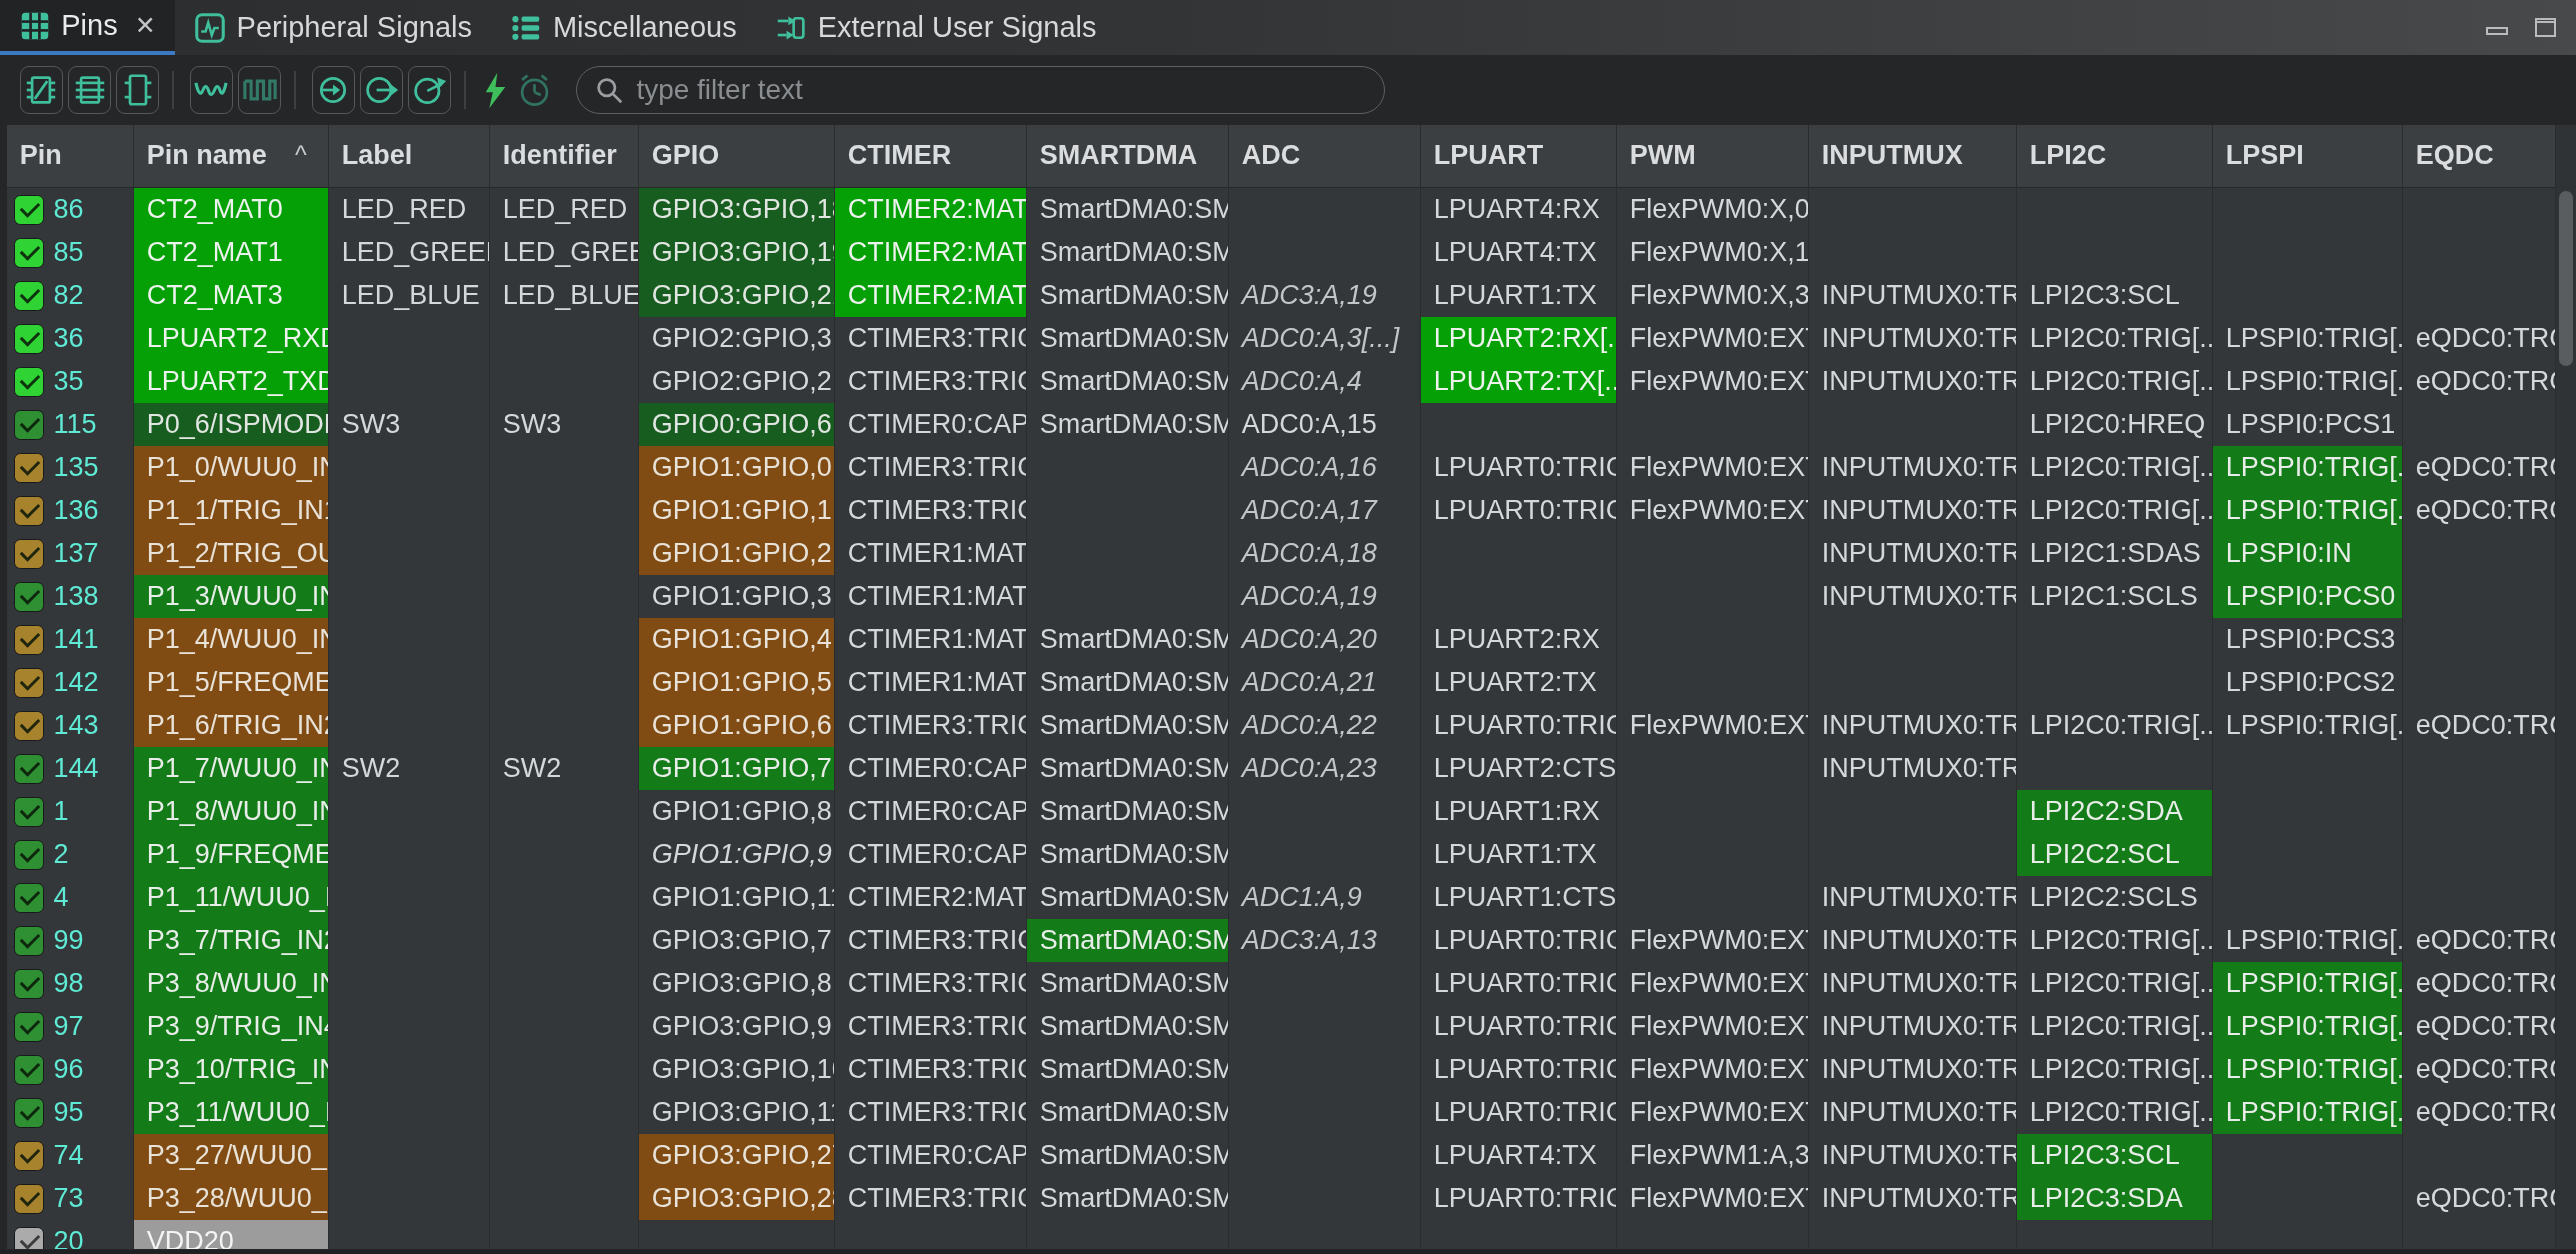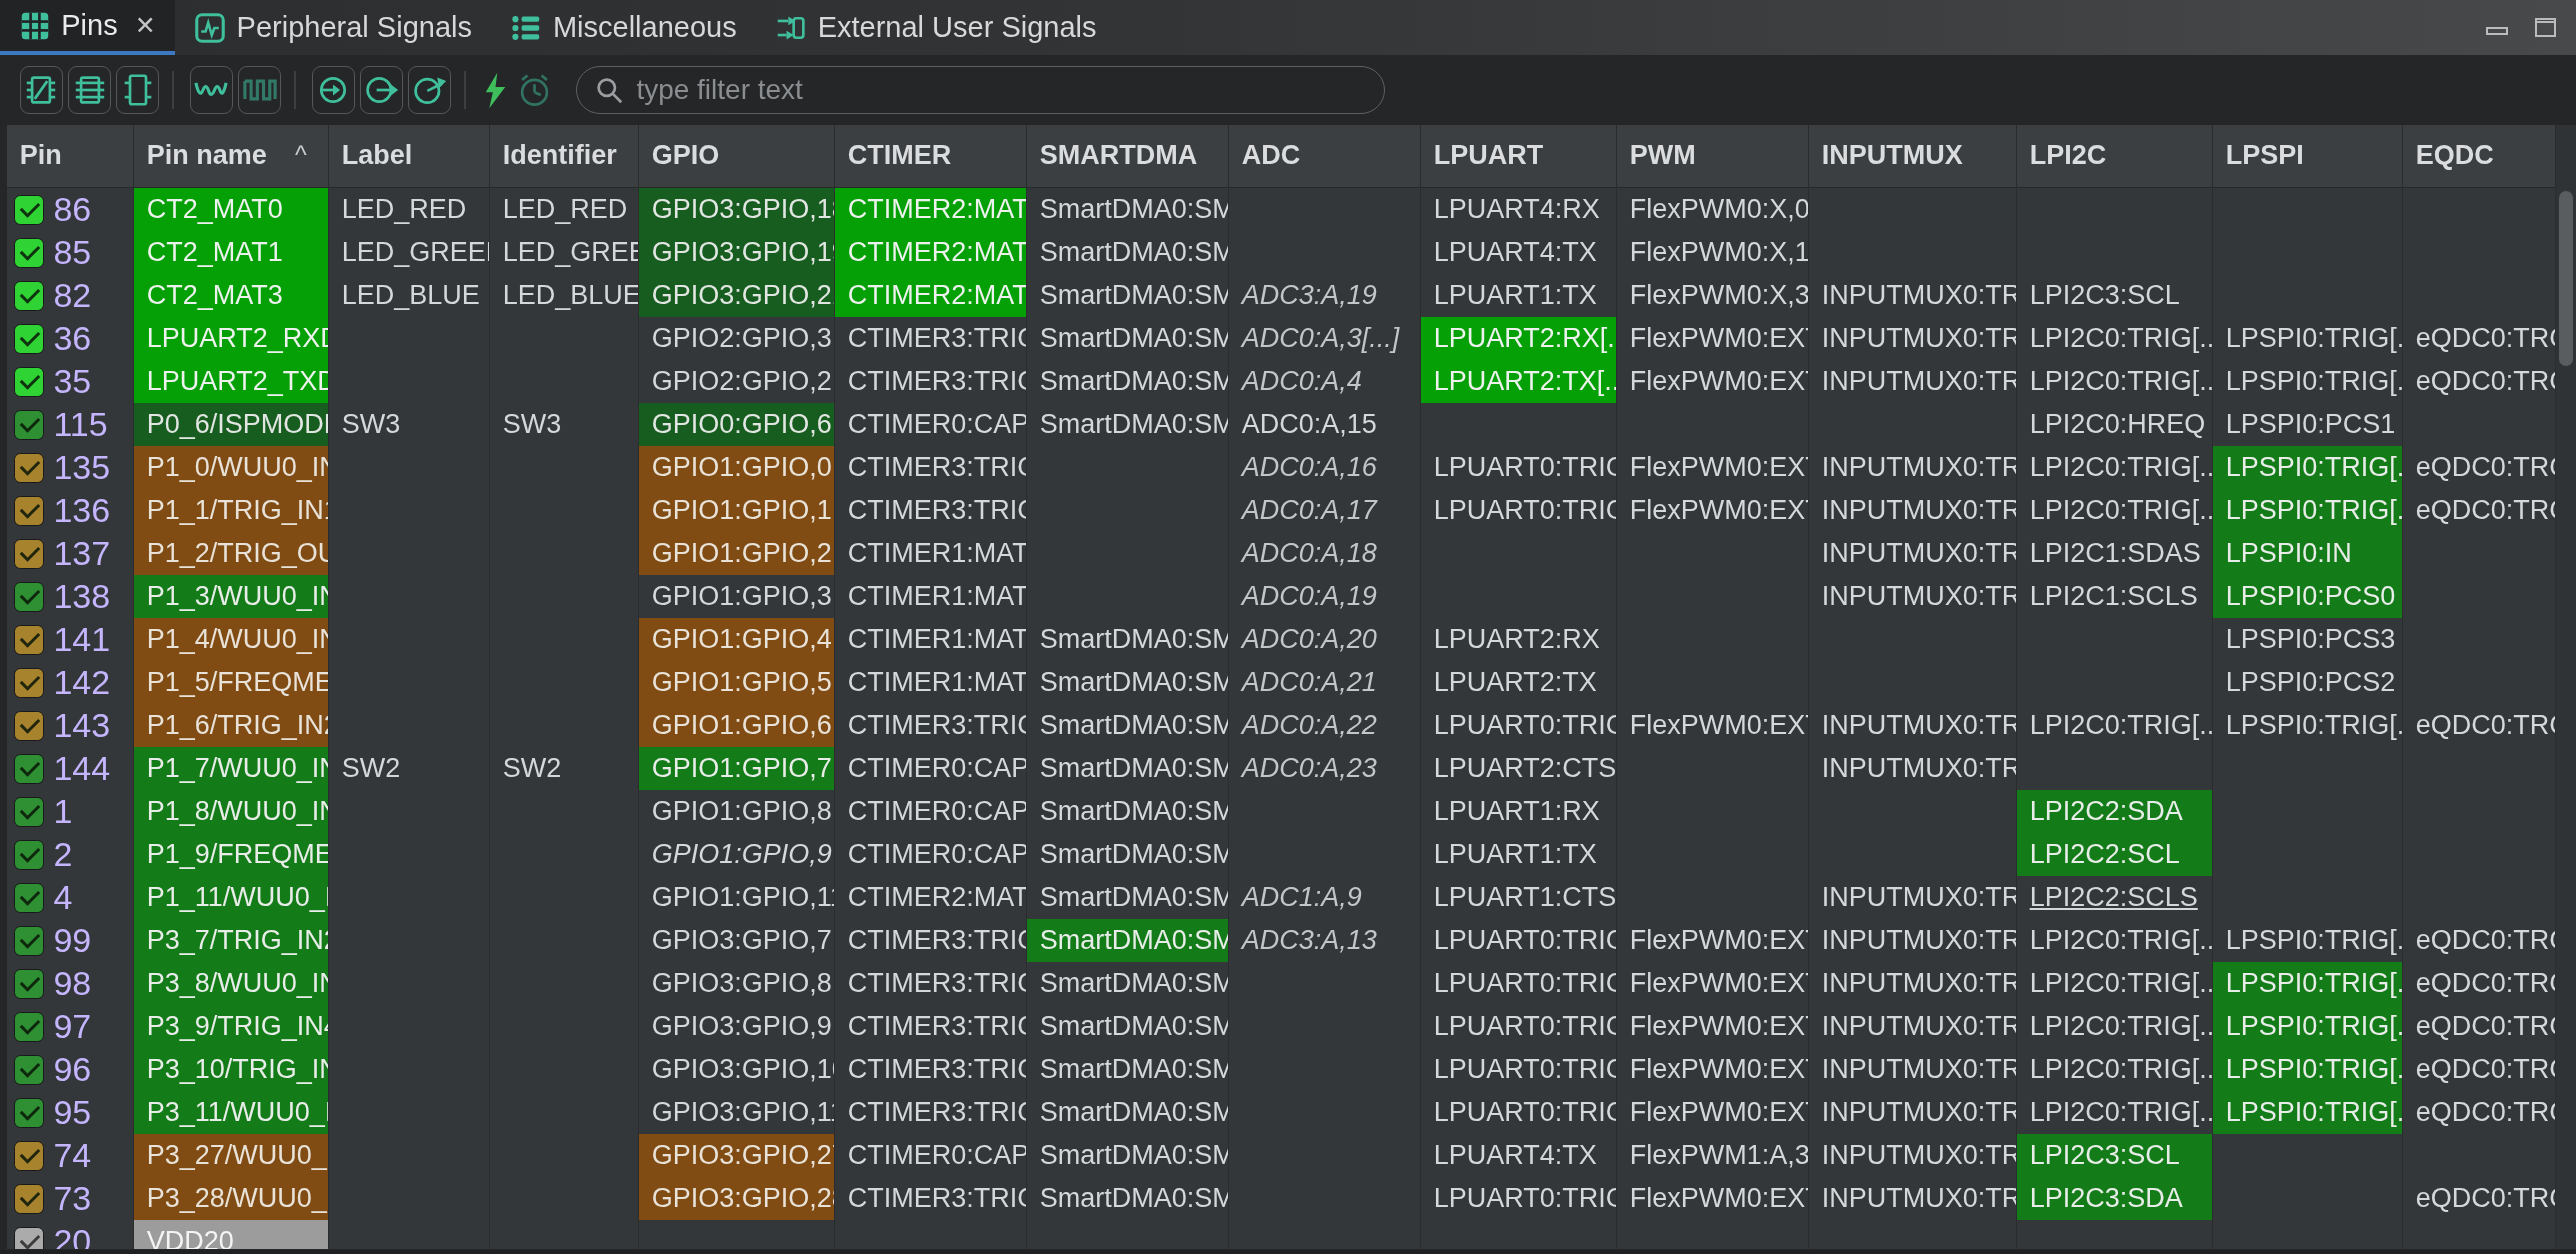--- a/index.html
+++ b/index.html
@@ -43,21 +43,21 @@
   .trow{display:flex;height:43px;flex:none;}
   .tcell{height:43px;line-height:43px;padding-left:12.5px;color:#d5d8da;font-size:27px;
     border-right:1.8px solid #2a2c2e;white-space:nowrap;overflow:hidden;flex:none;}
   .tcell.it{font-style:italic;color:#c3c6c8;}
   .hl-b{background:#04a005;color:#eef2ee;}
   .hl-m{background:#137c18;color:#e9ede9;}
   .hl-d{background:#175d1f;color:#e2e6e2;}
   .hl-o{background:#804c13;color:#e8e2d8;}
   .hl-g{background:#9c9c9c;color:#f4f4f4;}
   .pincol{display:flex;align-items:center;padding-left:7.2px;}
-  .pinnum{color:#c4b5fd;font-size:34px;margin-left:9px;}
+  .pinnum{color:#5eead4;font-size:27px;margin-left:9px;}
   .cb{width:30px;height:30px;border-radius:6.3px;border:1.8px solid #17191a;position:relative;flex:none;}
   .cb::after{content:"";position:absolute;left:5.4px;top:6.3px;width:15px;height:8px;
     border-left:3.6px solid rgba(8,22,8,.85);border-bottom:3.6px solid rgba(8,22,8,.85);transform:rotate(-45deg);}
   .cb-b{background:#2fd334;}
   .cb-m{background:#2f8f33;}
   .cb-o{background:#a8832d;}
   .cb-g{background:#ababab;}
   .cb-g::after{border-color:rgba(40,40,40,.85);}
 
   
@@ -533,21 +533,21 @@
         <div class="tcell hl-m" style="width: 195px;">P1_11/WUU0_IN1</div>
         <div class="tcell" style="width: 161px;"></div>
         <div class="tcell" style="width: 149px;"></div>
         <div class="tcell" style="width: 196px;">GPIO1:GPIO,11</div>
         <div class="tcell" style="width: 192px;">CTIMER2:MATCH</div>
         <div class="tcell" style="width: 202px;">SmartDMA0:SMA</div>
         <div class="tcell it" style="width: 192px;">ADC1:A,9</div>
         <div class="tcell" style="width: 196px;">LPUART1:CTS[...</div>
         <div class="tcell" style="width: 192px;"></div>
         <div class="tcell" style="width: 208px;">INPUTMUX0:TRIG</div>
-        <div class="tcell" style="width: 196px; text-decoration: underline;">LPI2C2:SCLS</div>
+        <div class="tcell" style="width: 196px;">LPI2C2:SCLS</div>
         <div class="tcell" style="width: 190px;"></div>
         <div class="tcell" style="width: 153px;"></div>
       </div>
       <div class="trow">
         <div class="tcell pincol" style="width: 127px;">
           <span class="cb cb-m"></span>
           <span class="pinnum">99</span>
         </div>
         <div class="tcell hl-m" style="width: 195px;">P3_7/TRIG_IN2/</div>
         <div class="tcell" style="width: 161px;"></div>

